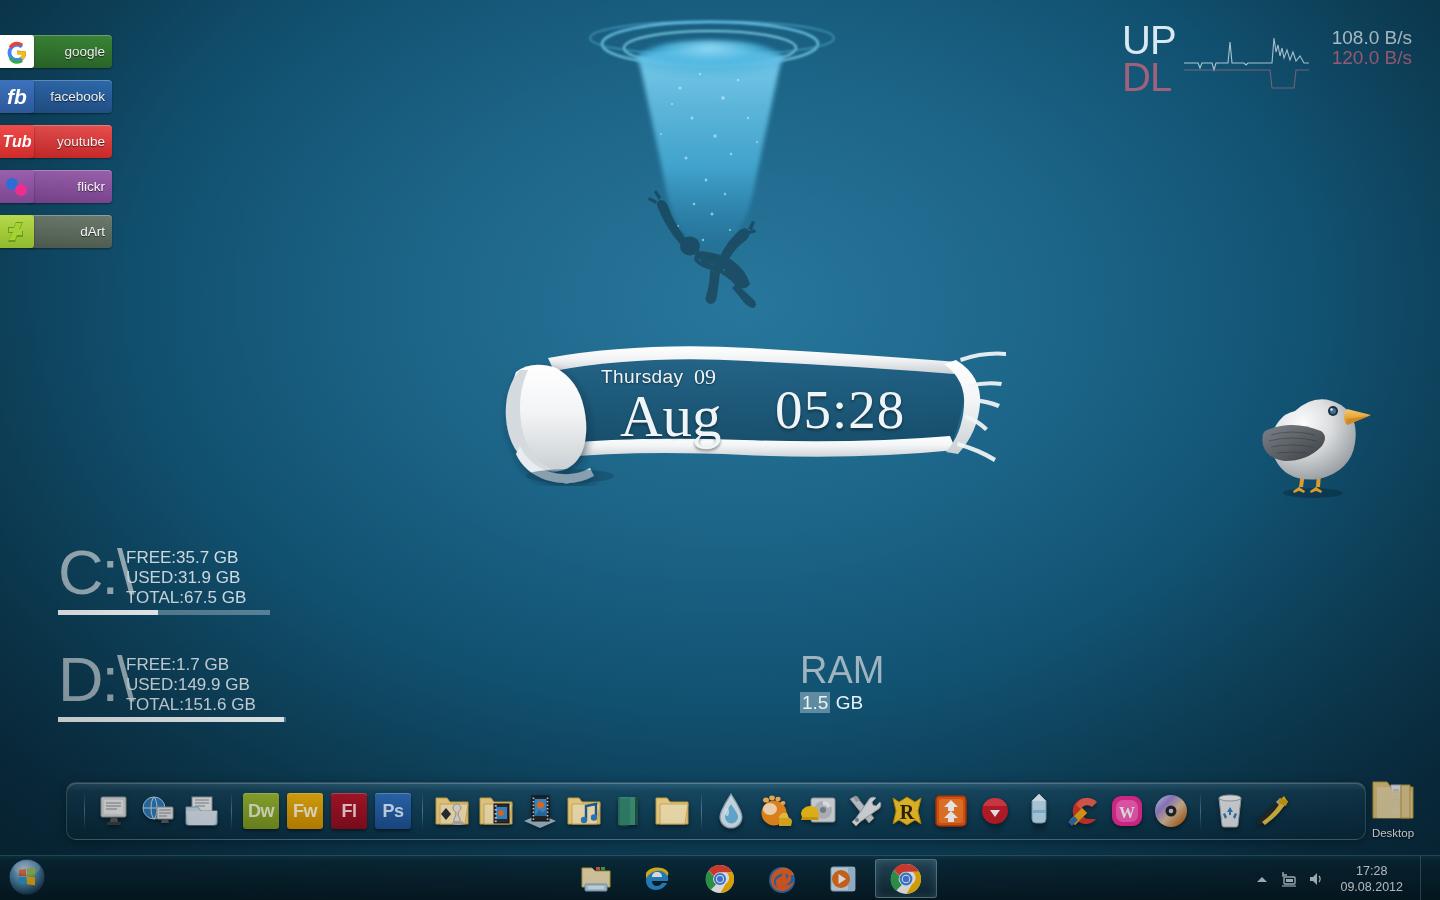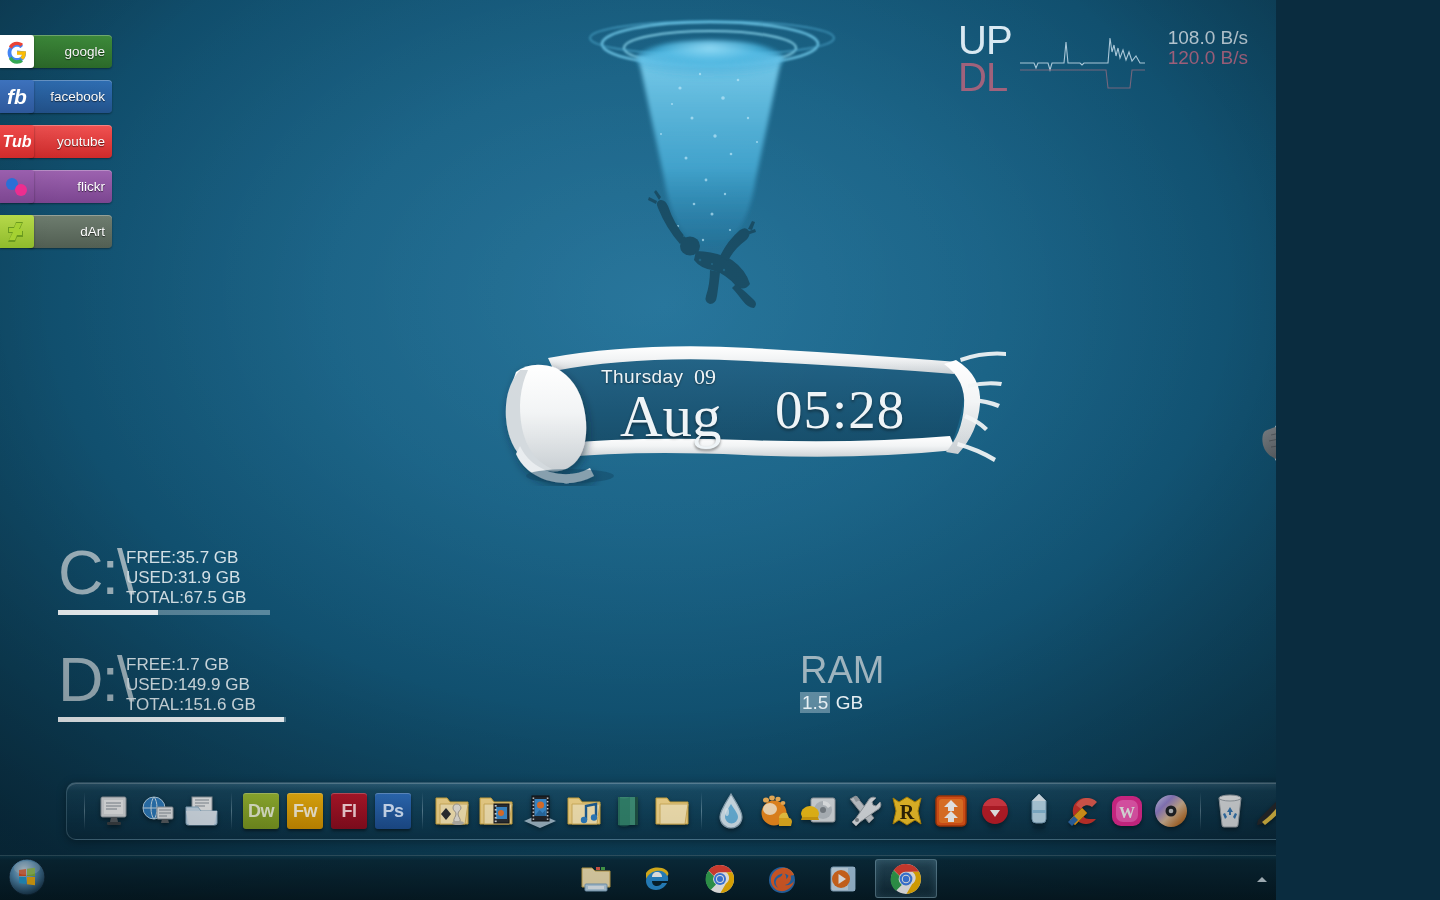--- a/index.html
+++ b/index.html
@@ -5,21 +5,21 @@
 <style>
   * { box-sizing: border-box; margin: 0; padding: 0; }
   html, body {
     width: 1440px; height: 900px; overflow: hidden;
     font-family: "Liberation Sans", sans-serif;
     background: #0a2c3f;
   }
 
   
   #desktop {
-    position: relative; width: 1276px; height: 900px; overflow: hidden;
+    position: relative; width: 1440px; height: 900px; overflow: hidden;
     background:
       radial-gradient(ellipse 1200px 820px at 52% 34%,
         #1d6f97 0%, #176185 28%, #11506f 50%, #0d3f58 70%, #0a3146 86%, #082838 100%);
   }
   #desktop::after {
     content: ""; position: absolute; inset: 0; pointer-events: none;
     background: radial-gradient(ellipse 980px 700px at 50% 32%,
       rgba(255,255,255,0.05) 0%, rgba(0,0,0,0) 60%, rgba(0,0,0,0.25) 100%);
   }
 

